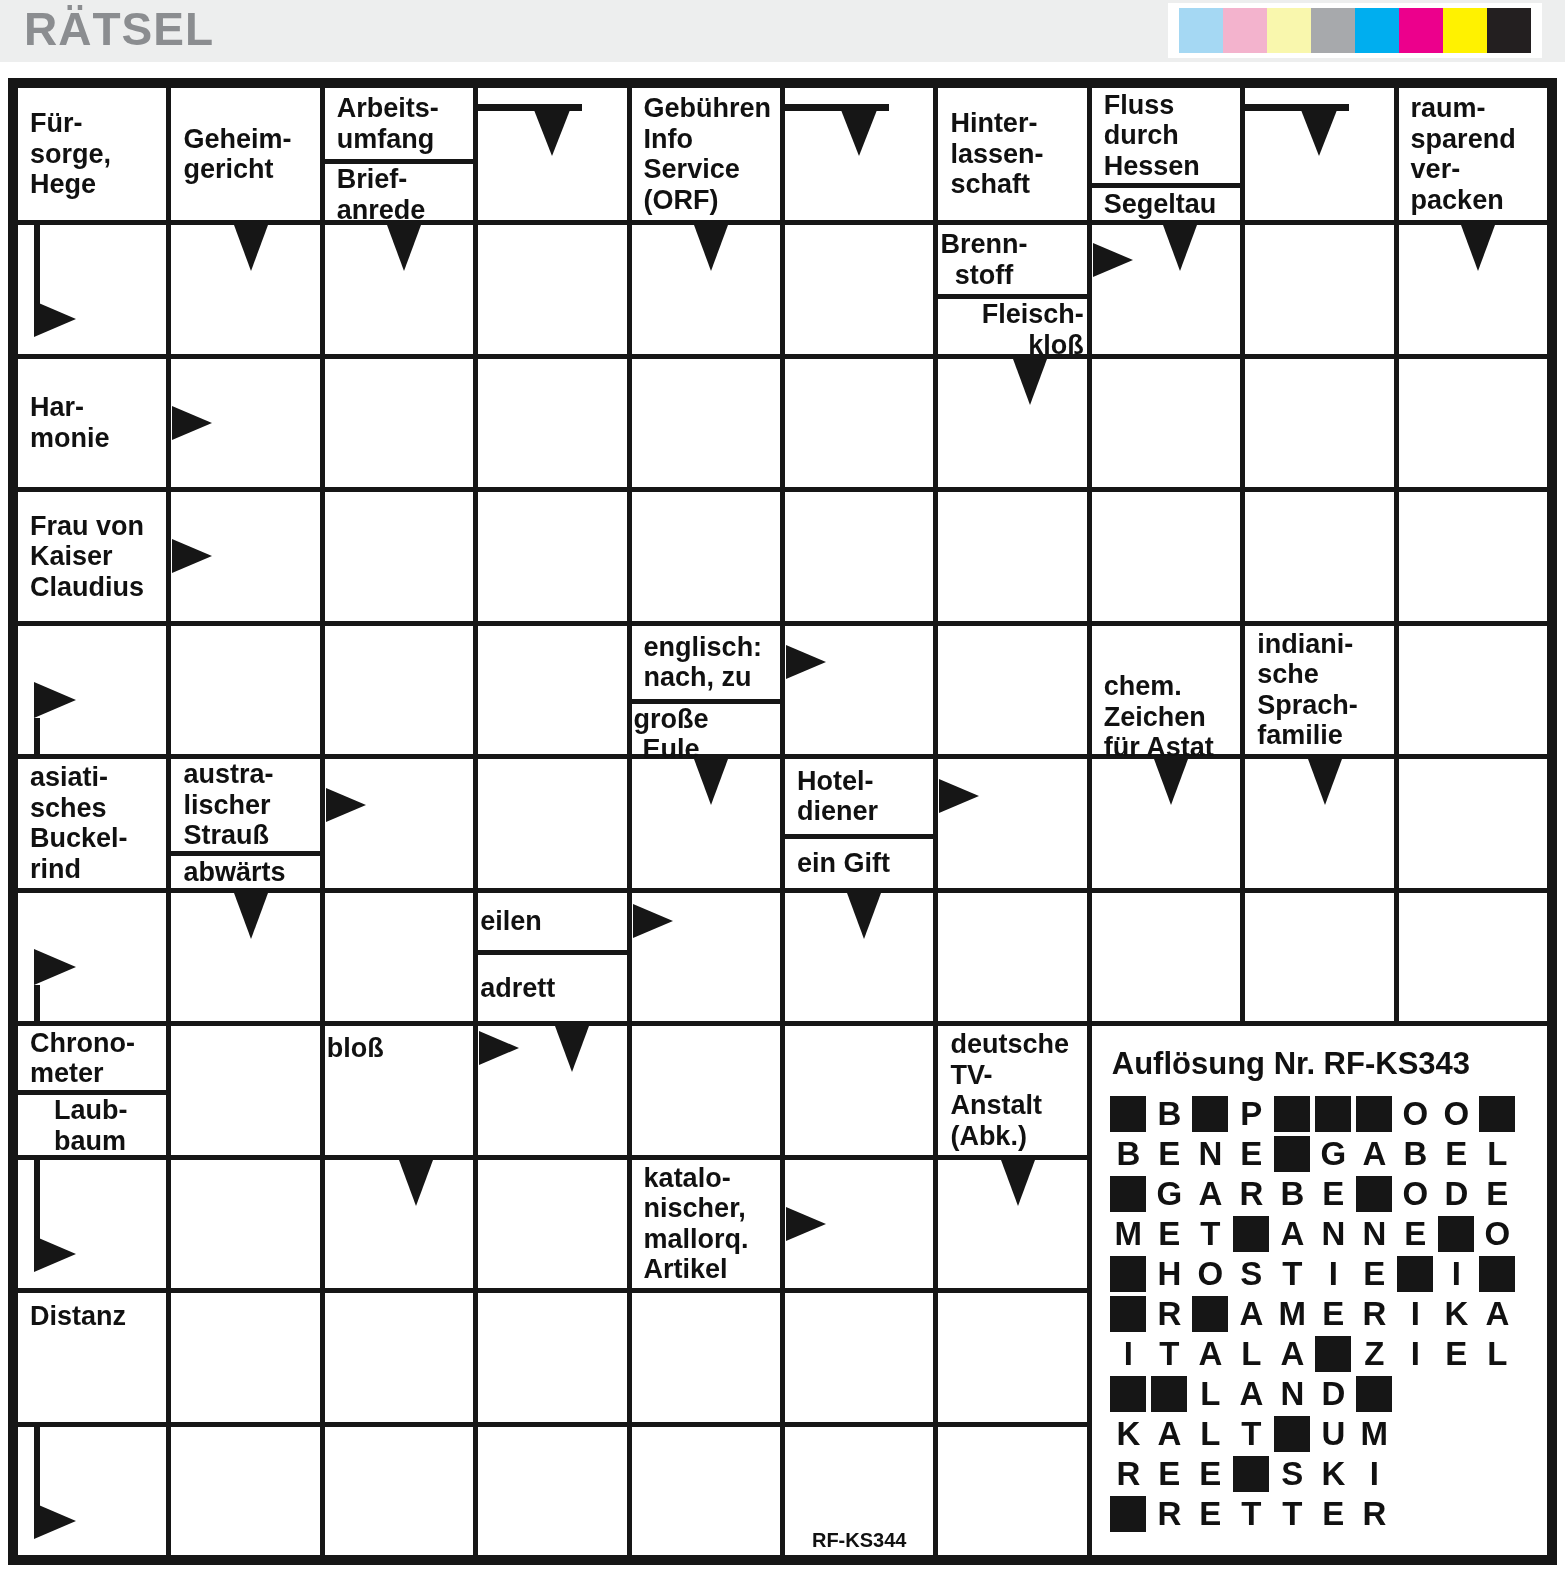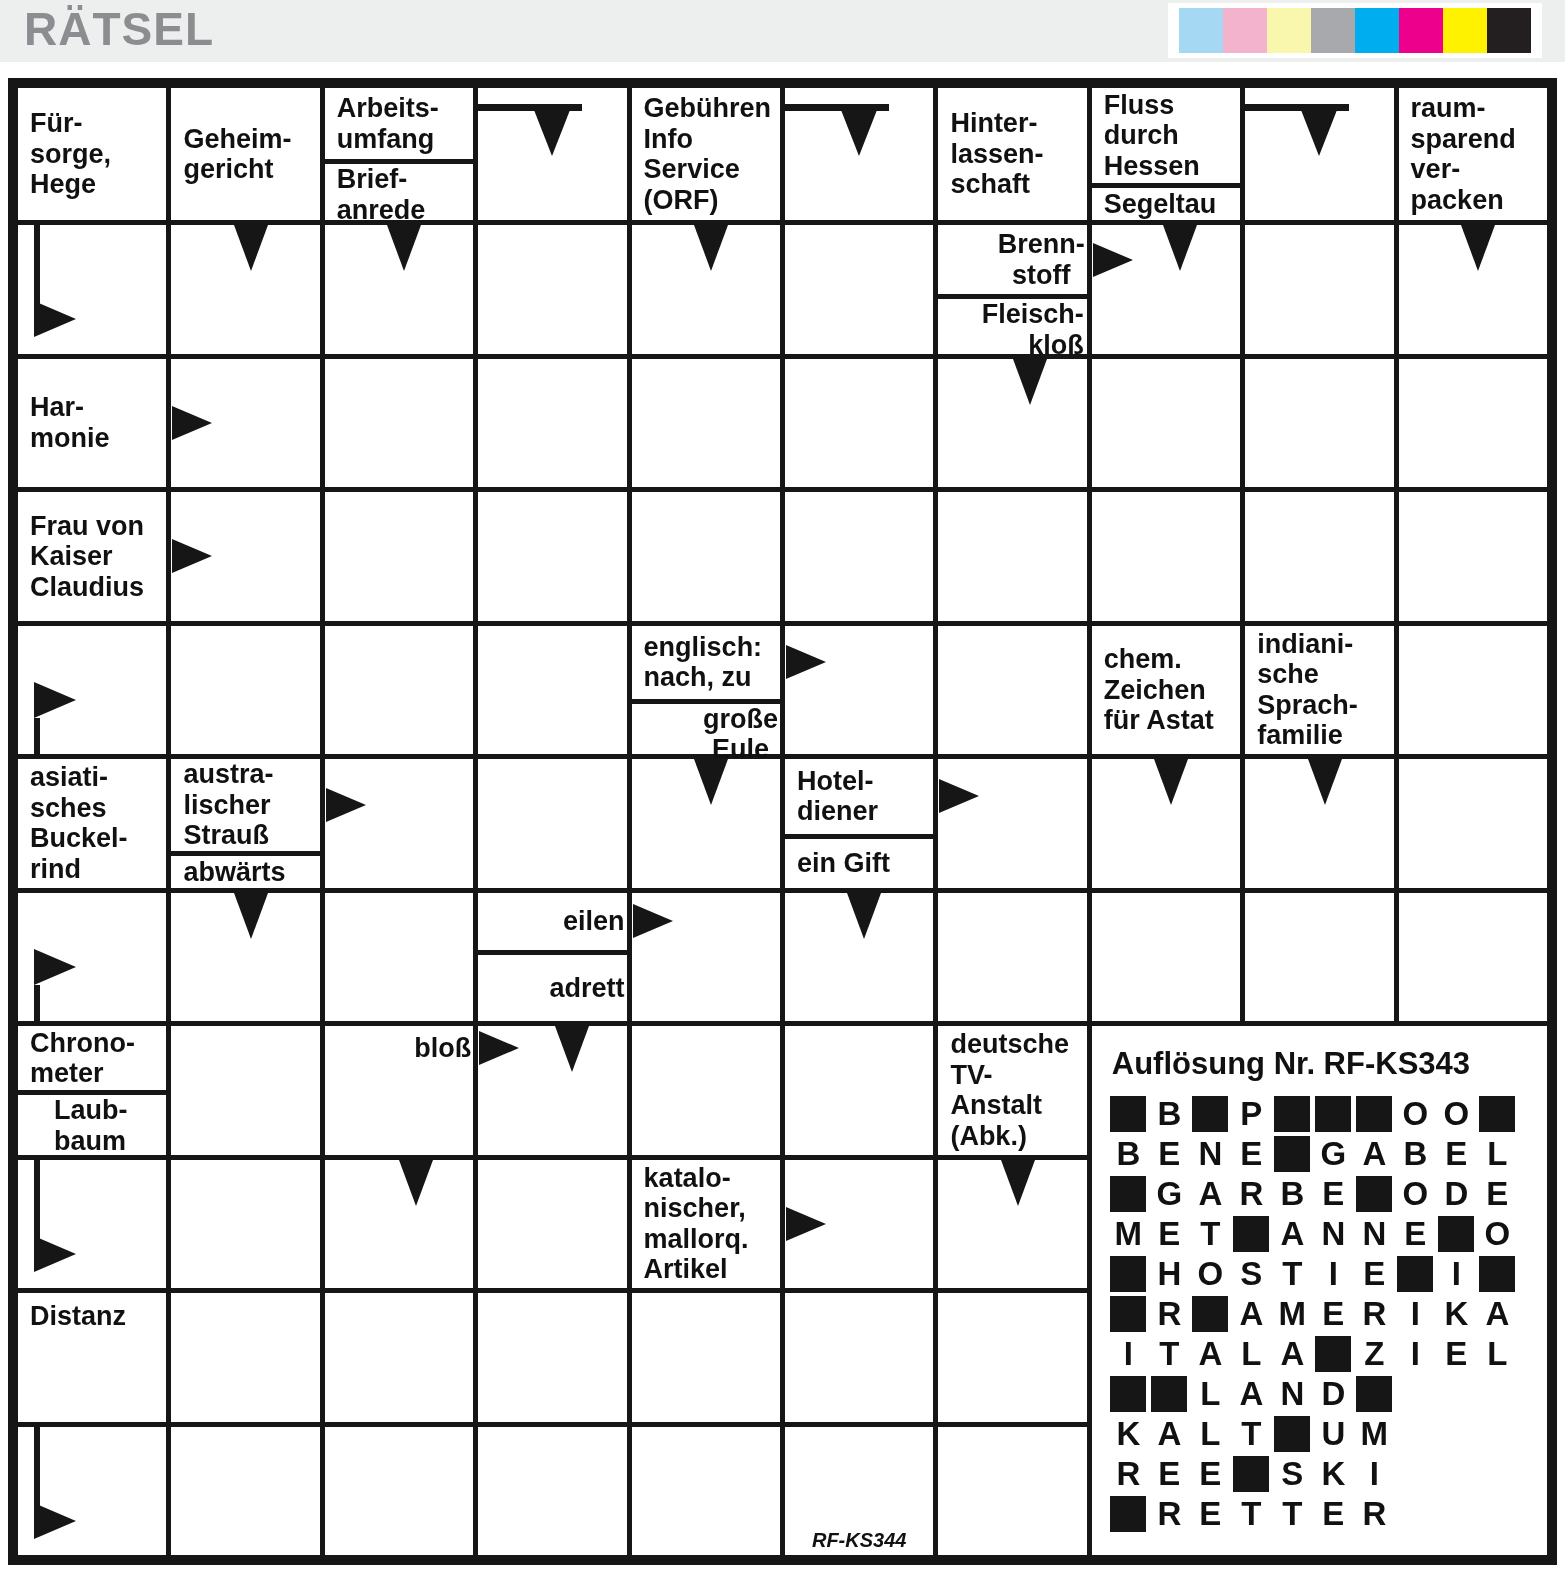--- a/index.html
+++ b/index.html
@@ -17,21 +17,21 @@
 
   
   .grid{ position:absolute; left:8px; top:78px; width:1549px; height:1487px;
          background:var(--ink); border:10px solid var(--ink);
          display:grid; grid-template-columns:repeat(10,1fr);
          grid-template-rows:132px repeat(10,1fr); gap:5px; }
   .cell{ background:#ffffff; position:relative; }
   .clue-cell{ display:flex; flex-direction:column; }
   .sec{ position:relative; flex:0 0 auto; display:flex; flex-direction:column;
         justify-content:center; padding-left:12px; padding-right:3px; }
-  .sec.center{ padding-left:2px; padding-right:2px; align-items:flex-end; text-align:center; }
+  .sec.center{ padding-left:2px; padding-right:2px; align-items:flex-start; text-align:center; }
   .sec + .sec{ border-top:5px solid var(--ink); }
   .clue-text{ font-size:27px; font-weight:bold; line-height:1.13; color:#111; white-space:pre-line; }
   .sec.indent .clue-text{ padding-left:24px; }
 
   
   .mark-down{ position:absolute; top:0; width:0; height:0;
               border-left:17px solid transparent; border-right:17px solid transparent;
               border-top:46px solid var(--ink); }
   .out-arrow{ position:absolute; right:-46px; top:50%; transform:translateY(-50%);
               width:0; height:0; border-top:17px solid transparent; border-bottom:17px solid transparent;
@@ -239,21 +239,21 @@
           <span class="out-arrow"></span>
         </div>
         <div class="sec center" style="flex-basis: 43%;">
           <div class="clue-text">große
 Eule</div>
         </div>
       </div>
       <div class="cell empty" style="grid-column-start: 6; grid-row-start: 5;"></div>
       <div class="cell empty" style="grid-column-start: 7; grid-row-start: 5;"></div>
       <div class="cell clue-cell" style="grid-column-start: 8; grid-row-start: 5;">
-        <div class="sec" style="flex-basis: 100%;">
+        <div class="sec" style="flex-basis: 100%; margin-top: 27px;">
           <div class="clue-text">chem.
 Zeichen
 für Astat</div>
         </div>
       </div>
       <div class="cell clue-cell" style="grid-column-start: 9; grid-row-start: 5;">
         <div class="sec" style="flex-basis: 100%;">
           <div class="clue-text">indiani-
 sche
 Sprach-
@@ -501,18 +501,18 @@
       <div class="cell empty" style="grid-column-start: 1; grid-row-start: 11;">
         <span class="mark-wrap flag-top">
           <span class="fl-line"></span>
           <span class="fl-tri"></span>
         </span>
       </div>
       <div class="cell empty" style="grid-column-start: 2; grid-row-start: 11;"></div>
       <div class="cell empty" style="grid-column-start: 3; grid-row-start: 11;"></div>
       <div class="cell empty" style="grid-column-start: 4; grid-row-start: 11;"></div>
       <div class="cell empty" style="grid-column-start: 5; grid-row-start: 11;"></div>
-      <div class="cell empty" style="grid-column-start: 6; grid-row-start: 11; font-style: italic;">
+      <div class="cell empty" style="grid-column-start: 6; grid-row-start: 11;">
         <div class="code">RF-KS344</div>
       </div>
       <div class="cell empty" style="grid-column-start: 7; grid-row-start: 11;"></div>
     </div>
 </div>
 
 </body></html>

